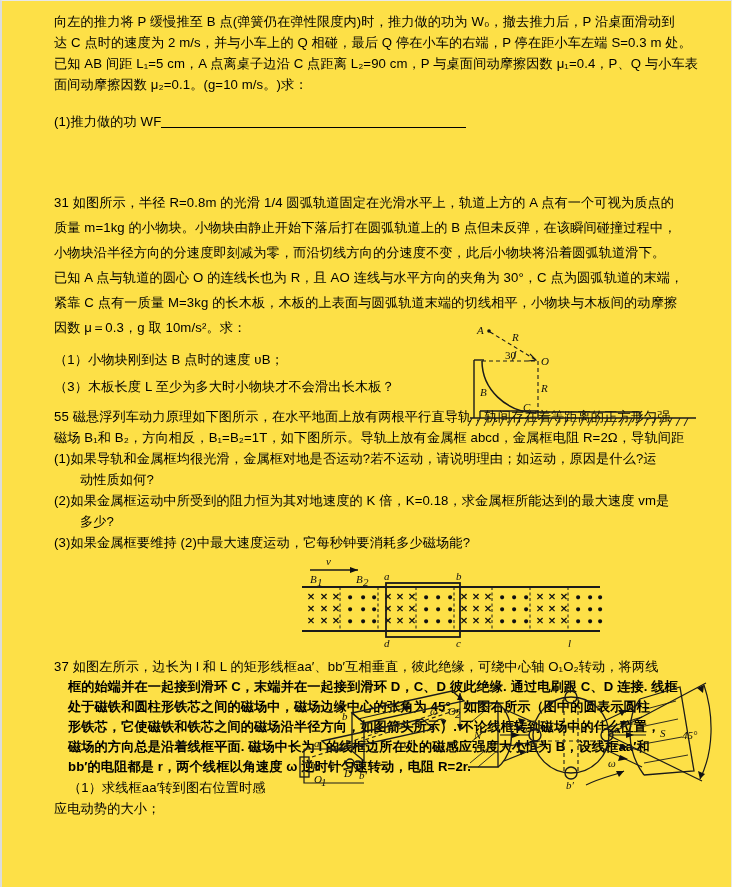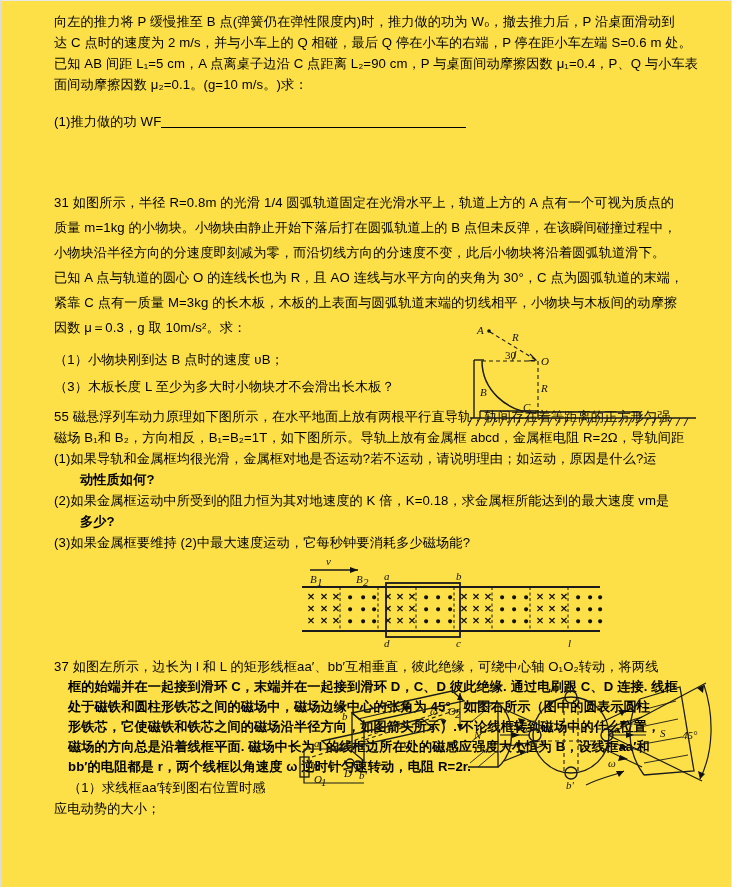--- a/index.html
+++ b/index.html
@@ -44,21 +44,21 @@
   .gap-lg { height: 22px; }
 
   .fill {
     display: inline-block;
     border-bottom: 1px solid #000;
     vertical-align: -2px;
   }
   .fill-a { width: 305px; }
   .fill-b { width: 320px; }
   .q-indent { text-indent: 0; padding-left: 14px; font-weight: bold; }
-  .sub-indent { padding-left: 26px; font-weight: bold; }
+  .sub-indent { padding-left: 26px; }
   .figbox { position: absolute; }
 
   
   .fig35 { width: 232px; height: 112px; }
 
   
   .fig36 { width: 310px; height: 92px; }
 
   
   .fig37a { width: 182px; height: 112px; }
@@ -75,21 +75,21 @@
   .lbl-up { font-style: normal; }
 </style>
 </head>
 <body>
 
 <div id="page">
   <div class="content">
 
     <div>
       <p>向左的推力将 P 缓慢推至 B 点(弹簧仍在弹性限度内)时，推力做的功为 W₀，撤去推力后，P 沿桌面滑动到</p>
-      <p>达 C 点时的速度为 2 m/s，并与小车上的 Q 相碰，最后 Q 停在小车的右端，P 停在距小车左端 S=0.6 m 处。</p>
+      <p>达 C 点时的速度为 2 m/s，并与小车上的 Q 相碰，最后 Q 停在小车的右端，P 停在距小车左端 S=0.3 m 处。</p>
       <p>已知 AB 间距 L₁=5 cm，A 点离桌子边沿 C 点距离 L₂=90 cm，P 与桌面间动摩擦因数 μ₁=0.4，P、Q 与小车表</p>
       <p>面间动摩擦因数 μ₂=0.1。(g=10 m/s。)求：</p>
       <div class="gap-md"></div>
       <p>
         <span>(1)推力做的功 WF</span><span class="fill fill-a"></span>
       </p>
       <div class="gap-lg"></div>
     </div>
 
     <div class="gap-lg"></div>

